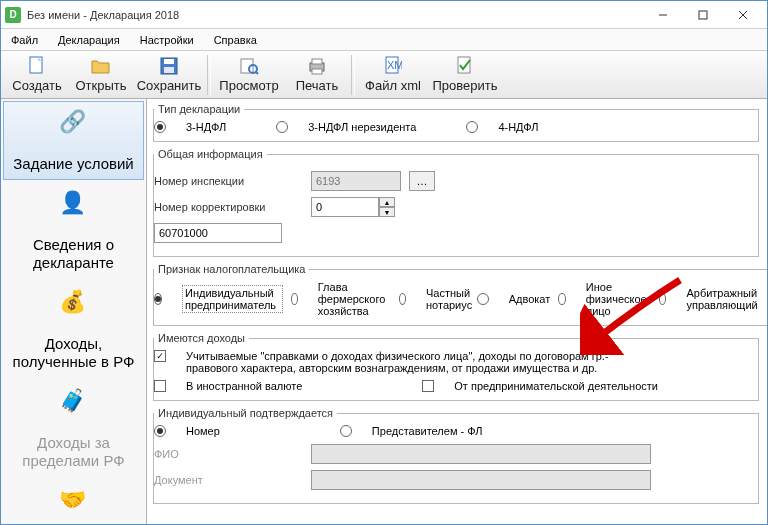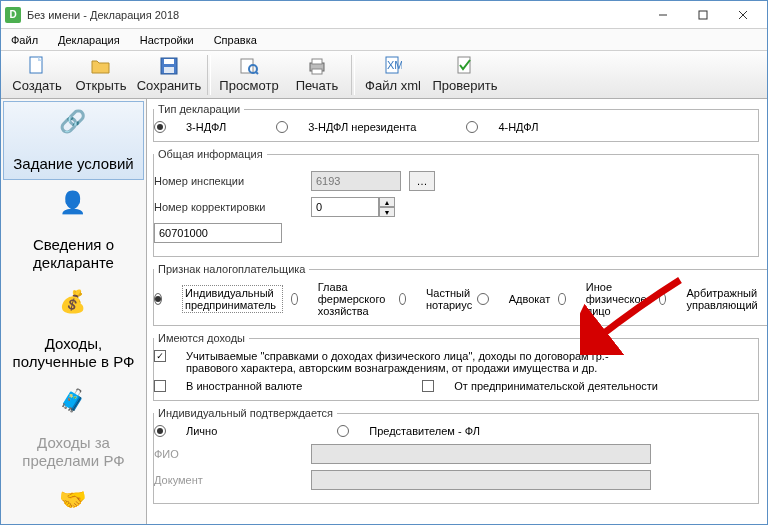--- a/index.html
+++ b/index.html
@@ -276,21 +276,21 @@
               </label>
           </div>
         </div>
       </fieldset>
 
       <fieldset>
         <legend>Индивидуальный подтверждается</legend>
         <div class="radio-row" style="gap:120px; margin-bottom:6px;">
           <label class="radio-opt">
               <span class="radio-dot on"></span>
-              <span>Лично</span>
+              <span>Номер</span>
             </label>
           <label class="radio-opt">
               <span class="radio-dot"></span>
               <span>Представителем - ФЛ</span>
             </label>
         </div>
         <div class="row">
             <span class="label disabled-label">ФИО</span>
             <input class="txt" style="width: 340px;" disabled="">
           </div>

